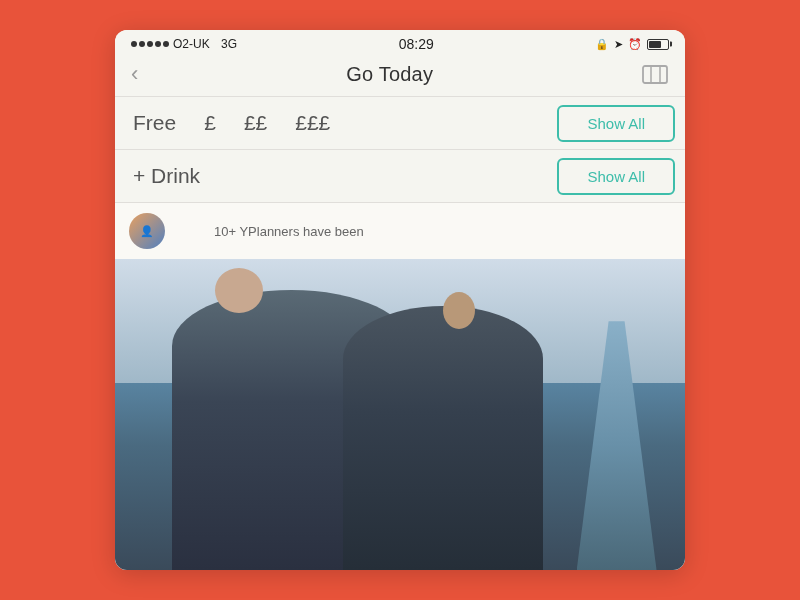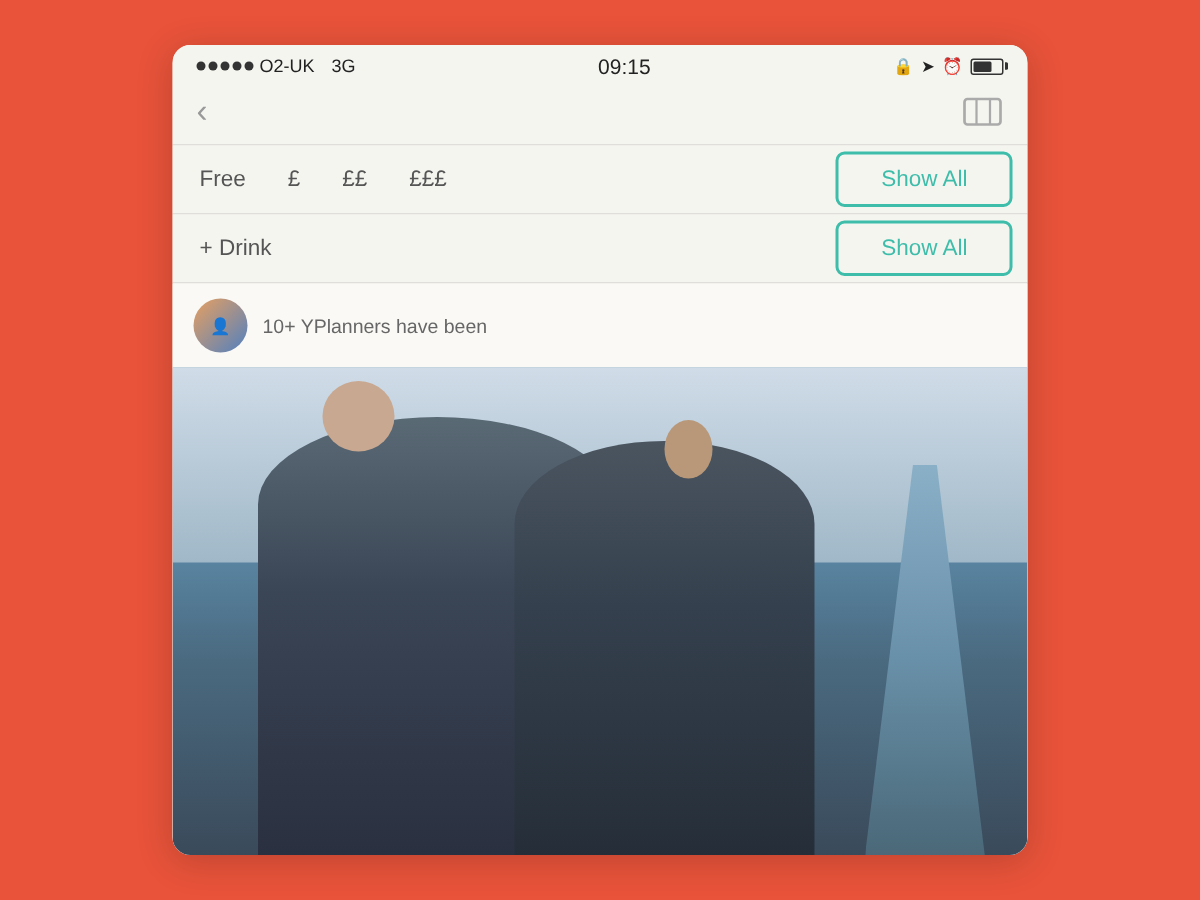--- a/index.html
+++ b/index.html
@@ -142,21 +142,21 @@
     .filter-row {
       background: #f5f5f0;
       display: flex;
       align-items: center;
       padding: 0 10px;
       flex-shrink: 0;
     }
 
     .filter-item {
       padding: 14px 14px;
-      font-size: 15px;
+      font-size: 21px;
       color: #555;
       cursor: pointer;
       white-space: nowrap;
     }
 
     .filter-item:first-child {
       padding-left: 8px;
     }
 
     .show-all-btn {
@@ -207,20 +207,21 @@
       display: flex;
       align-items: center;
       justify-content: center;
       font-size: 13px;
       color: white;
     }
 
     .yplanners-text {
       font-size: 13px;
       color: #666;
+      margin-left: 39px;
     }
 
     
     .hero-image {
       flex: 1;
       background: linear-gradient(180deg, #8bb0c8 0%, #6090b0 30%, #4a6a80 60%, #3a4a5a 100%);
       position: relative;
       overflow: hidden;
       display: flex;
       align-items: flex-end;
@@ -308,33 +309,34 @@
         <div class="dot"></div>
         <div class="dot"></div>
         <div class="dot"></div>
         <div class="dot"></div>
         <div class="dot"></div>
       </div>
       <span>O2-UK</span>
       &nbsp;
       <span>3G</span>
     </div>
-    <div class="status-center">09:15</div>
+    <div class="status-center">08:29</div>
     <div class="status-right">
       <span>🔒</span>
       <span>➤</span>
       <span>⏰</span>
       <div class="battery">
         <div class="battery-fill"></div>
       </div>
     </div>
   </div>
 
   <div class="nav-bar">
     <span class="nav-back">‹</span>
+    <span class="nav-title">Go Today</span>
     <svg class="nav-map-icon" viewBox="0 0 28 24" fill="none" xmlns="http://www.w3.org/2000/svg">
       <rect x="2" y="4" width="24" height="17" rx="2" stroke="#aaa" stroke-width="1.8" fill="none"></rect>
       <polyline points="10,4 10,21" stroke="#aaa" stroke-width="1.5"></polyline>
       <polyline points="19,4 19,21" stroke="#aaa" stroke-width="1.5"></polyline>
     </svg>
   </div>
 
   <div class="divider"></div>
 
   <div class="filter-row">

